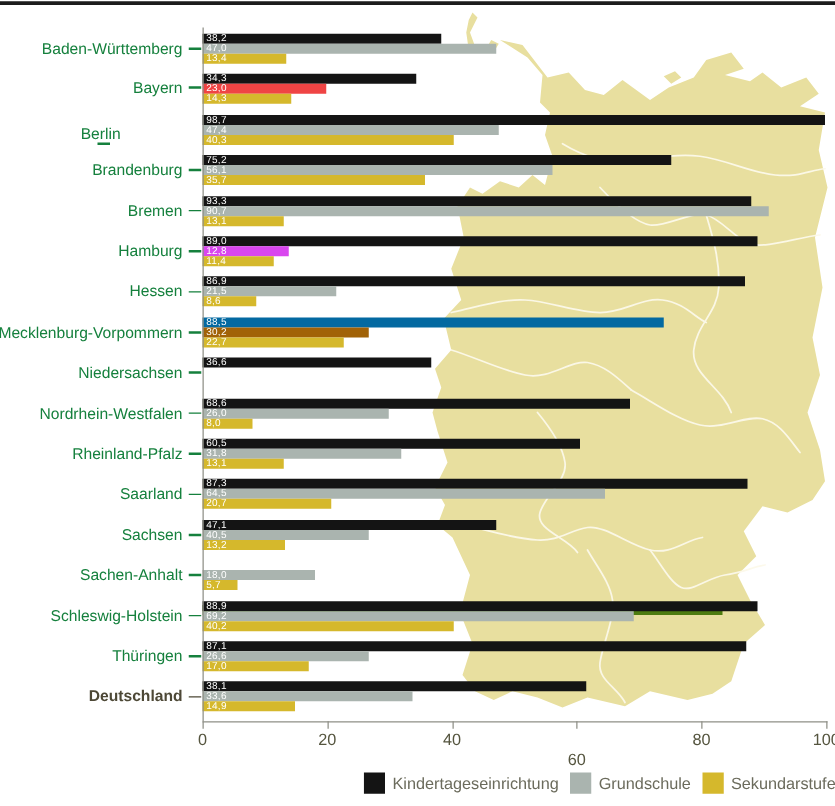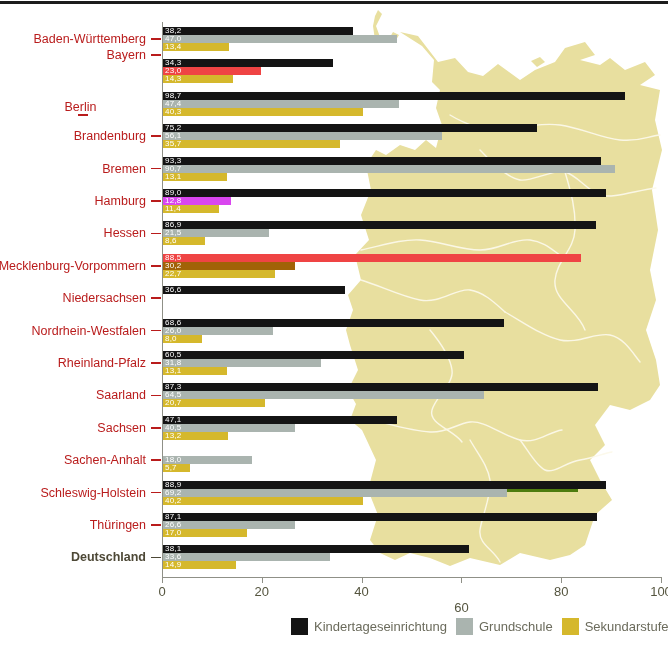--- a/index.html
+++ b/index.html
@@ -8,21 +8,21 @@
     width:668px; height:645px; background:#ffffff; overflow:hidden;
     font-family:"Liberation Sans", sans-serif; position:relative;
   }
   #frame { position:absolute; inset:0; background:#fff; }
   #top-rule { position:absolute; top:1px; left:0; width:668px; height:3px; background:#1c1c1c; }
   #map-svg { position:absolute; left:338px; top:4px; width:330px; height:572px; z-index:1; }
   #plot { position:absolute; inset:0; z-index:2; }
   .cat-label {
     position:absolute; left:0; width:161px; height:24px;
     display:flex; align-items:center; justify-content:flex-end;
-    font-size:12.5px; color:#b91c1c; white-space:nowrap;
+    font-size:12.5px; color:#15803d; white-space:nowrap;
   }
   .cat-label.emph { font-weight:bold; color:#4d4836; }
   .cat-dash { width:10px; height:1.5px; background:currentColor; margin-left:5px; flex:none; }
   .bar { position:absolute; height:8px; overflow:hidden; }
   .bar-val {
     position:absolute; left:3px; top:0; height:8px; line-height:8.5px;
     font-size:8px; color:#ffffff; letter-spacing:0.2px; white-space:nowrap;
   }
   .axis-line { position:absolute; background:#8f9087; }
   .tick { position:absolute; width:1px; height:6px; background:#8f9087; top:577px; }
@@ -74,38 +74,38 @@
       </div>
       <div class="bar" style="top: 27px; left: 162px; width: 190.618px; background: rgb(20, 20, 20);">
         <span class="bar-val">38,2</span>
       </div>
       <div class="bar" style="top: 35px; left: 162px; width: 234.53px; background: rgb(170, 180, 175);">
         <span class="bar-val">47,0</span>
       </div>
       <div class="bar" style="top: 43px; left: 162px; width: 66.866px; background: rgb(213, 184, 44);">
         <span class="bar-val">13,4</span>
       </div>
-      <div class="cat-label" style="top: 43px; text-align: right;">
+      <div class="cat-label" style="top: 58px; text-align: right;">
         <span>Bayern</span>
         <div class="cat-dash"></div>
       </div>
       <div class="bar" style="top: 59.4px; left: 162px; width: 171.157px; background: rgb(20, 20, 20);">
         <span class="bar-val">34,3</span>
       </div>
       <div class="bar" style="top: 67.4px; left: 162px; width: 99px; background: #ef4444;">
         <span class="bar-val">23,0</span>
       </div>
       <div class="bar" style="top: 75.4px; left: 162px; width: 71.357px; background: rgb(213, 184, 44);">
         <span class="bar-val">14,3</span>
       </div>
       <div class="cat-label" style="top: 91.8px; flex-direction: column;">
         <span>Berlin</span>
         <div class="cat-dash"></div>
       </div>
-      <div class="bar" style="top: 91.8px; left: 162px; width: 463px; background: rgb(20, 20, 20);">
+      <div class="bar" style="top: 91.8px; left: 162px; width: 498px; background: rgb(20, 20, 20);">
         <span class="bar-val">98,7</span>
       </div>
       <div class="bar" style="top: 99.8px; left: 162px; width: 236.526px; background: rgb(170, 180, 175);">
         <span class="bar-val">47,4</span>
       </div>
       <div class="bar" style="top: 107.8px; left: 162px; width: 201.097px; background: rgb(213, 184, 44);">
         <span class="bar-val">40,3</span>
       </div>
       <div class="cat-label" style="top: 124.2px;">
         <span>Brandenburg</span>
@@ -156,21 +156,21 @@
       <div class="bar" style="top: 229.4px; left: 162px; width: 107.285px; background: rgb(170, 180, 175);">
         <span class="bar-val">21,5</span>
       </div>
       <div class="bar" style="top: 237.4px; left: 162px; width: 42.914px; background: rgb(213, 184, 44);">
         <span class="bar-val">8,6</span>
       </div>
       <div class="cat-label" style="top: 253.8px;">
         <span>Mecklenburg-Vorpommern</span>
         <div class="cat-dash"></div>
       </div>
-      <div class="bar" style="top: 253.8px; left: 162px; width: 419px; background: #ef4444;">
+      <div class="bar" style="top: 253.8px; left: 162px; width: 369px; background: #0369a1;">
         <span class="bar-val">88,5</span>
       </div>
       <div class="bar" style="top: 261.8px; left: 162px; width: 133px; background: #a16207; text-decoration: underline;">
         <span class="bar-val">30,2</span>
       </div>
       <div class="bar" style="top: 269.8px; left: 162px; width: 113.273px; background: rgb(213, 184, 44);">
         <span class="bar-val">22,7</span>
       </div>
       <div class="cat-label" style="top: 286.2px;">
         <span>Niedersachsen</span>
@@ -179,21 +179,21 @@
       <div class="bar" style="top: 286.2px; left: 162px; width: 182.634px; background: rgb(20, 20, 20);">
         <span class="bar-val">36,6</span>
       </div>
       <div class="cat-label" style="top: 318.6px;">
         <span>Nordrhein-Westfalen</span>
         <div class="cat-dash"></div>
       </div>
       <div class="bar" style="top: 318.6px; left: 162px; width: 342.314px; background: rgb(20, 20, 20);">
         <span class="bar-val">68,6</span>
       </div>
-      <div class="bar" style="top: 326.6px; left: 162px; width: 111px; background: rgb(170, 180, 175);">
+      <div class="bar" style="top: 326.6px; left: 162px; width: 149px; background: rgb(170, 180, 175);">
         <span class="bar-val">26,0</span>
       </div>
       <div class="bar" style="top: 334.6px; left: 162px; width: 39.92px; background: rgb(213, 184, 44);">
         <span class="bar-val">8,0</span>
       </div>
       <div class="cat-label" style="top: 351px;">
         <span>Rheinland-Pfalz</span>
         <div class="cat-dash"></div>
       </div>
       <div class="bar" style="top: 351px; left: 162px; width: 301.895px; background: rgb(20, 20, 20);">

